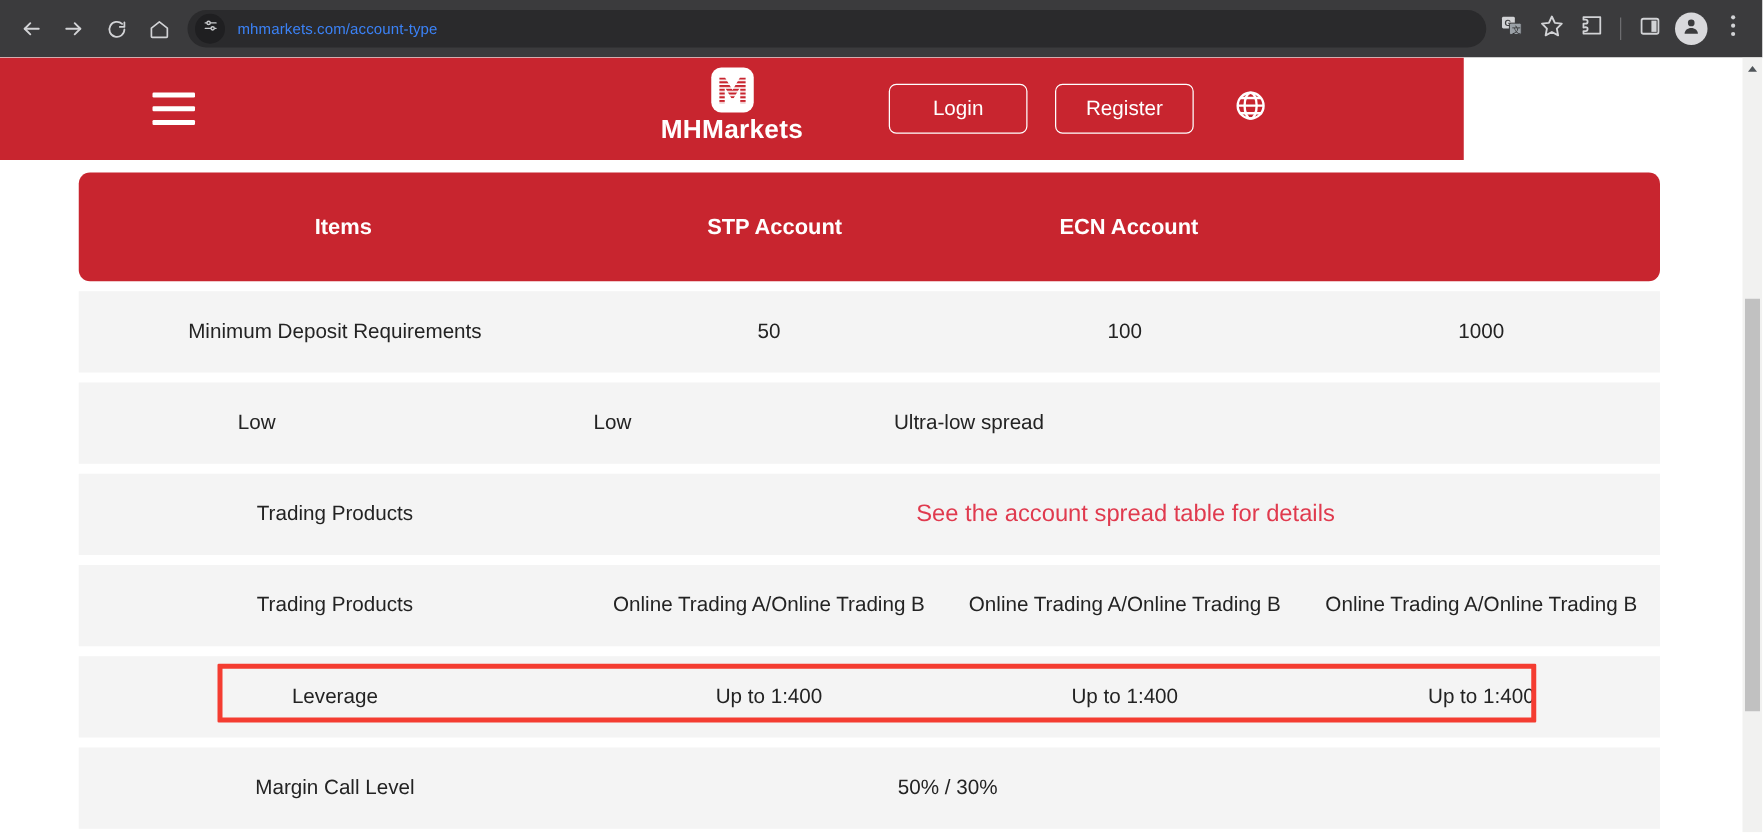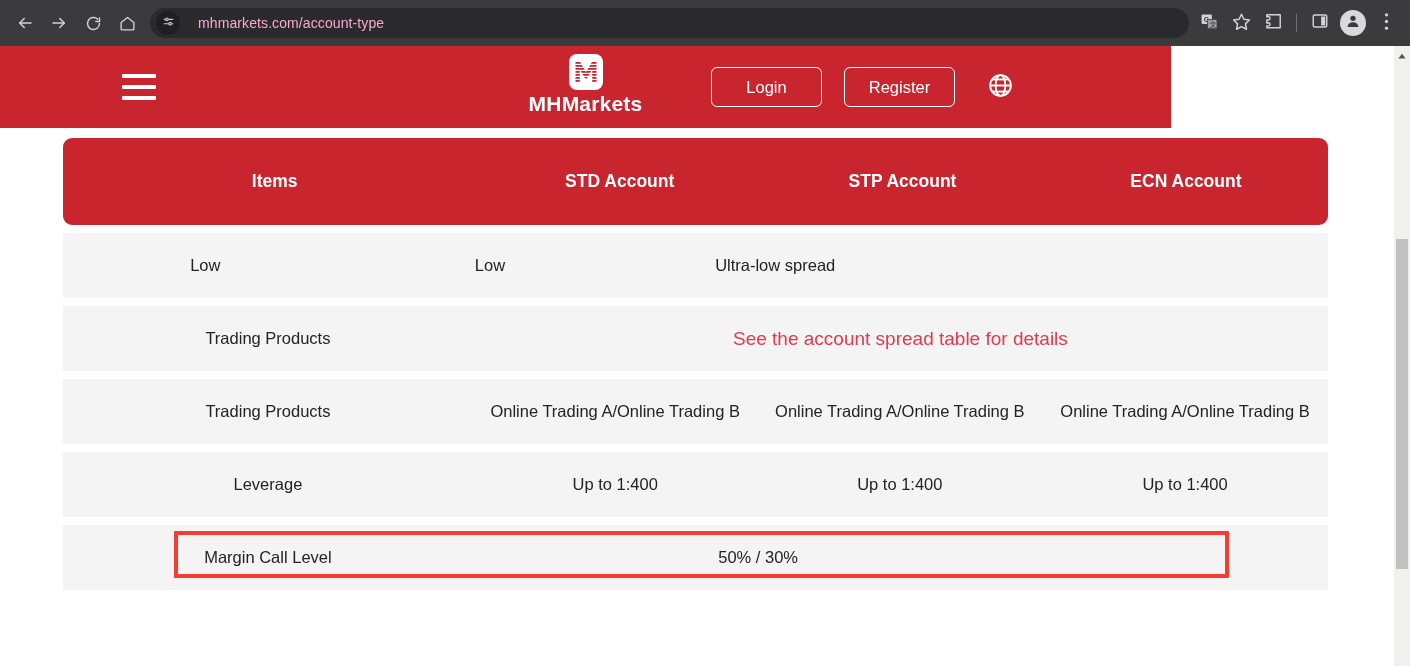--- a/index.html
+++ b/index.html
@@ -49,23 +49,23 @@
     width: 24px;
     height: 24px;
     border-radius: 50%;
     background: #1f1f21;
     display: flex;
     align-items: center;
     justify-content: center;
     flex: 0 0 auto;
   }
   .omnibox-url {
-    color: #f9a8d4;
-    font-size: 14px;
-    margin-left: 18px;
+    color: #3b82f6;
+    font-size: 12px;
+    margin-left: 10px;
     white-space: nowrap;
     overflow: hidden;
     text-overflow: ellipsis;
     letter-spacing: 0.1px;
   }
   .tb-icons { display: flex; align-items: center; flex: 0 0 auto; }
   .tb-btn {
     width: 32px;
     height: 32px;
     display: flex;
@@ -426,25 +426,30 @@
             </svg>
           </span>
         </div>
       </div>
     </div>
 
     <div class="table-wrap">
 
       <div class="t-head">
         <div class="cell c0">Items</div>
-        <div class="cell c1">STD Account</div>
         <div class="cell c2">STP Account</div>
         <div class="cell c3">ECN Account</div>
       </div>
 
+      <div class="t-row">
+        <div class="cell c0">Minimum Deposit Requirements</div>
+        <div class="cell c1">50</div>
+        <div class="cell c2">100</div>
+        <div class="cell c3">1000</div>
+      </div>
 
       <div class="t-row">
         <div class="cell c1">Low</div>
         <div class="cell c2">Low</div>
         <div class="cell c3">Ultra-low spread</div>
       </div>
 
       <div class="t-row">
         <div class="cell c0">Trading Products</div>
         <div class="cell span3">See the account spread table for details</div>

